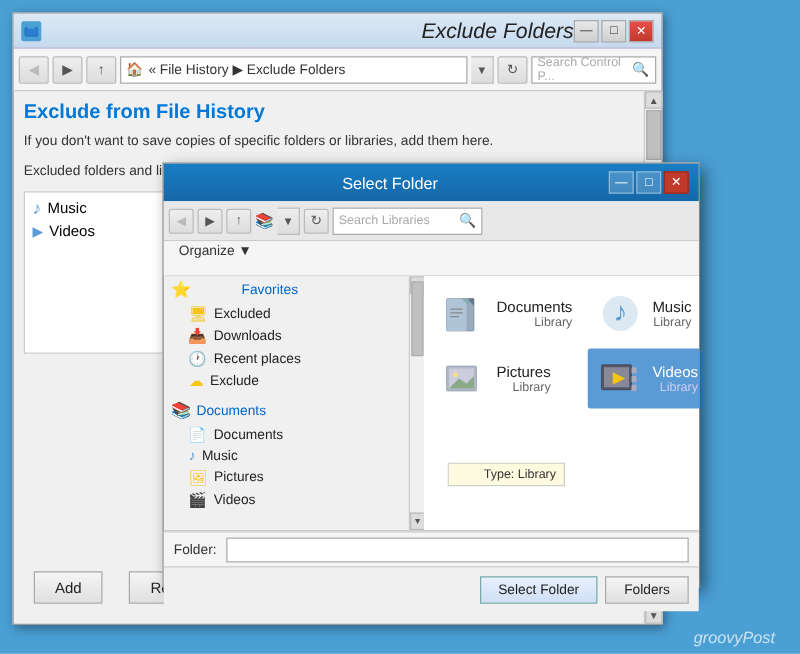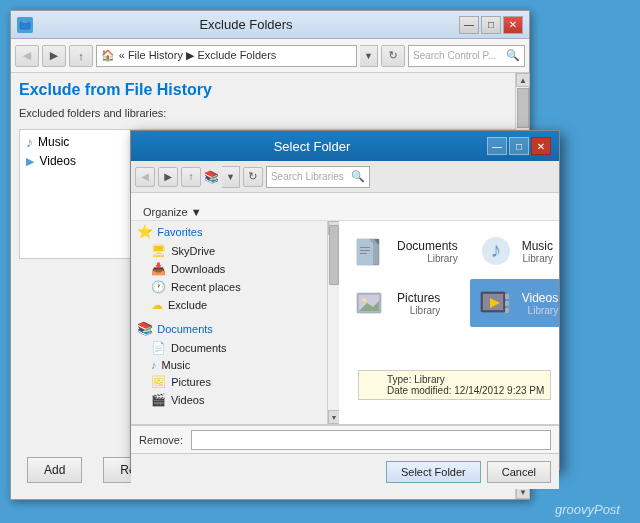--- a/index.html
+++ b/index.html
@@ -30,24 +30,25 @@
     .title-bar-icon {
       width: 16px; height: 16px;
       background: #4a9fd4;
       border-radius: 2px;
       display: flex; align-items: center; justify-content: center;
       font-size: 9px; color: white; font-weight: bold;
     }
 
     .title-bar-text {
       flex: 1;
-      text-align: center;
-      font-size: 13px;
+      text-align: right;
+      font-size: 17px;
       color: #222;
       font-weight: normal;
+      font-style: italic;
     }
 
     .title-buttons {
       display: flex; gap: 2px;
     }
 
     .title-btn {
       width: 20px; height: 18px;
       background: linear-gradient(to bottom, #e8e8e8, #d0d0d0);
       border: 1px solid #aaa;
@@ -107,21 +108,21 @@
     .refresh-btn {
       width: 24px; height: 22px;
       background: linear-gradient(to bottom, #eee, #ddd);
       border: 1px solid #bbb;
       border-radius: 2px;
       display: flex; align-items: center; justify-content: center;
       font-size: 11px; cursor: pointer; color: #555;
     }
 
     .search-box {
-      width: 117px; height: 22px;
+      width: 100px; height: 22px;
       background: white;
       border: 1px solid #aaa;
       display: flex; align-items: center;
       padding: 0 4px;
       font-size: 11px;
       color: #999;
       justify-content: space-between;
     }
 
     
@@ -261,21 +262,21 @@
       align-items: center;
       padding: 0 4px;
       border-bottom: 1px solid #ccc;
       gap: 3px;
     }
 
     .select-toolbar {
       background: #f5f5f5;
       height: 28px;
       display: flex;
-      align-items: flex-end;
+      align-items: flex-start;
       padding: 0 8px;
       border-bottom: 1px solid #ddd;
     }
 
     .organize-btn {
       font-size: 11px;
       color: #333;
       cursor: pointer;
       display: flex; align-items: center; gap: 3px;
       padding: 2px 4px;
@@ -501,20 +502,21 @@
     <div class="address-dropdown">▼</div>
     <div class="refresh-btn">↻</div>
     <div class="search-box">
       <span style="font-size:10px;color:#aaa;">Search Control P...</span>
       <span style="font-size:11px;color:#aaa;">🔍</span>
     </div>
   </div>
 
   <div class="content-area">
     <h2 class="page-title">Exclude from File History</h2>
+    <p class="page-subtitle">If you don't want to save copies of specific folders or libraries, add them here.</p>
     <p class="excluded-label">Excluded folders and libraries:</p>
     <div class="excluded-list">
       <div class="excluded-item">
         <span style="color:#5b9bd5;font-size:14px;">♪</span>
         <span style="font-size:12px;">Music</span>
       </div>
       <div class="excluded-item">
         <span style="color:#5b9bd5;font-size:11px;">▶</span>
         <span style="font-size:12px;">Videos</span>
       </div>
@@ -542,42 +544,42 @@
     <div class="select-title-btn close">✕</div>
   </div>
 
   <div class="select-address-bar">
     <div class="nav-btn disabled" style="width:20px;height:20px;font-size:10px;">◀</div>
     <div class="nav-btn" style="width:20px;height:20px;font-size:10px;">▶</div>
     <div class="nav-btn" style="width:20px;height:20px;font-size:10px;">↑</div>
     <span style="font-size:12px;">📚</span>
     <div class="address-dropdown">▼</div>
     <div class="refresh-btn" style="width:20px;height:20px;font-size:11px;">↻</div>
-    <div class="search-box" style="width:104px;">
+    <div class="search-box" style="width:120px;">
       <span style="font-size:10px;color:#aaa;">Search Libraries</span>
       <span style="font-size:11px;color:#aaa;">🔍</span>
     </div>
   </div>
 
   <div class="select-toolbar">
     <div class="organize-btn">Organize ▼</div>
   </div>
 
   <div class="select-body">
 
     <div class="nav-scroll-wrap">
       <div class="nav-scroll-inner">
 
         <div class="nav-section-header">
           <span class="star-icon">⭐</span>
-          <span style="font-size:11px;">Favorites</span>
+          <span style="font-size:11px;margin-left:36px;">Favorites</span>
         </div>
         <div class="nav-item">
           <span class="folder-icon">🖥</span>
-          <span>SkyDrive</span>
+          <span>Excluded</span>
         </div>
         <div class="nav-item">
           <span class="folder-icon">📥</span>
           <span>Downloads</span>
         </div>
         <div class="nav-item">
           <span class="folder-icon">🕐</span>
           <span>Recent places</span>
         </div>
         <div class="nav-item">
@@ -675,28 +677,27 @@
         </div>
         <div class="lib-text">
           <div class="lib-title">Videos</div>
           <div class="lib-subtitle" style="color:#cce;">Library</div>
         </div>
       </div>
     </div>
   </div>
 
   <div class="folder-bar">
-    <span class="folder-label">Remove:</span>
+    <span class="folder-label">Folder:</span>
     <input class="folder-input" type="text" value="" style="">
   </div>
 
   <div class="dialog-buttons">
     <button class="dialog-btn primary">Select Folder</button>
-    <button class="dialog-btn">Cancel</button>
+    <button class="dialog-btn">Folders</button>
   </div>
 </div>
 
 <div class="tooltip" style="top:370px;left:358px;padding-left:28px;">
   <div>Type: Library</div>
-  <div>Date modified: 12/14/2012 9:23 PM</div>
 </div>
 
 <div class="watermark">groovyPost</div>
 
 </body></html>

